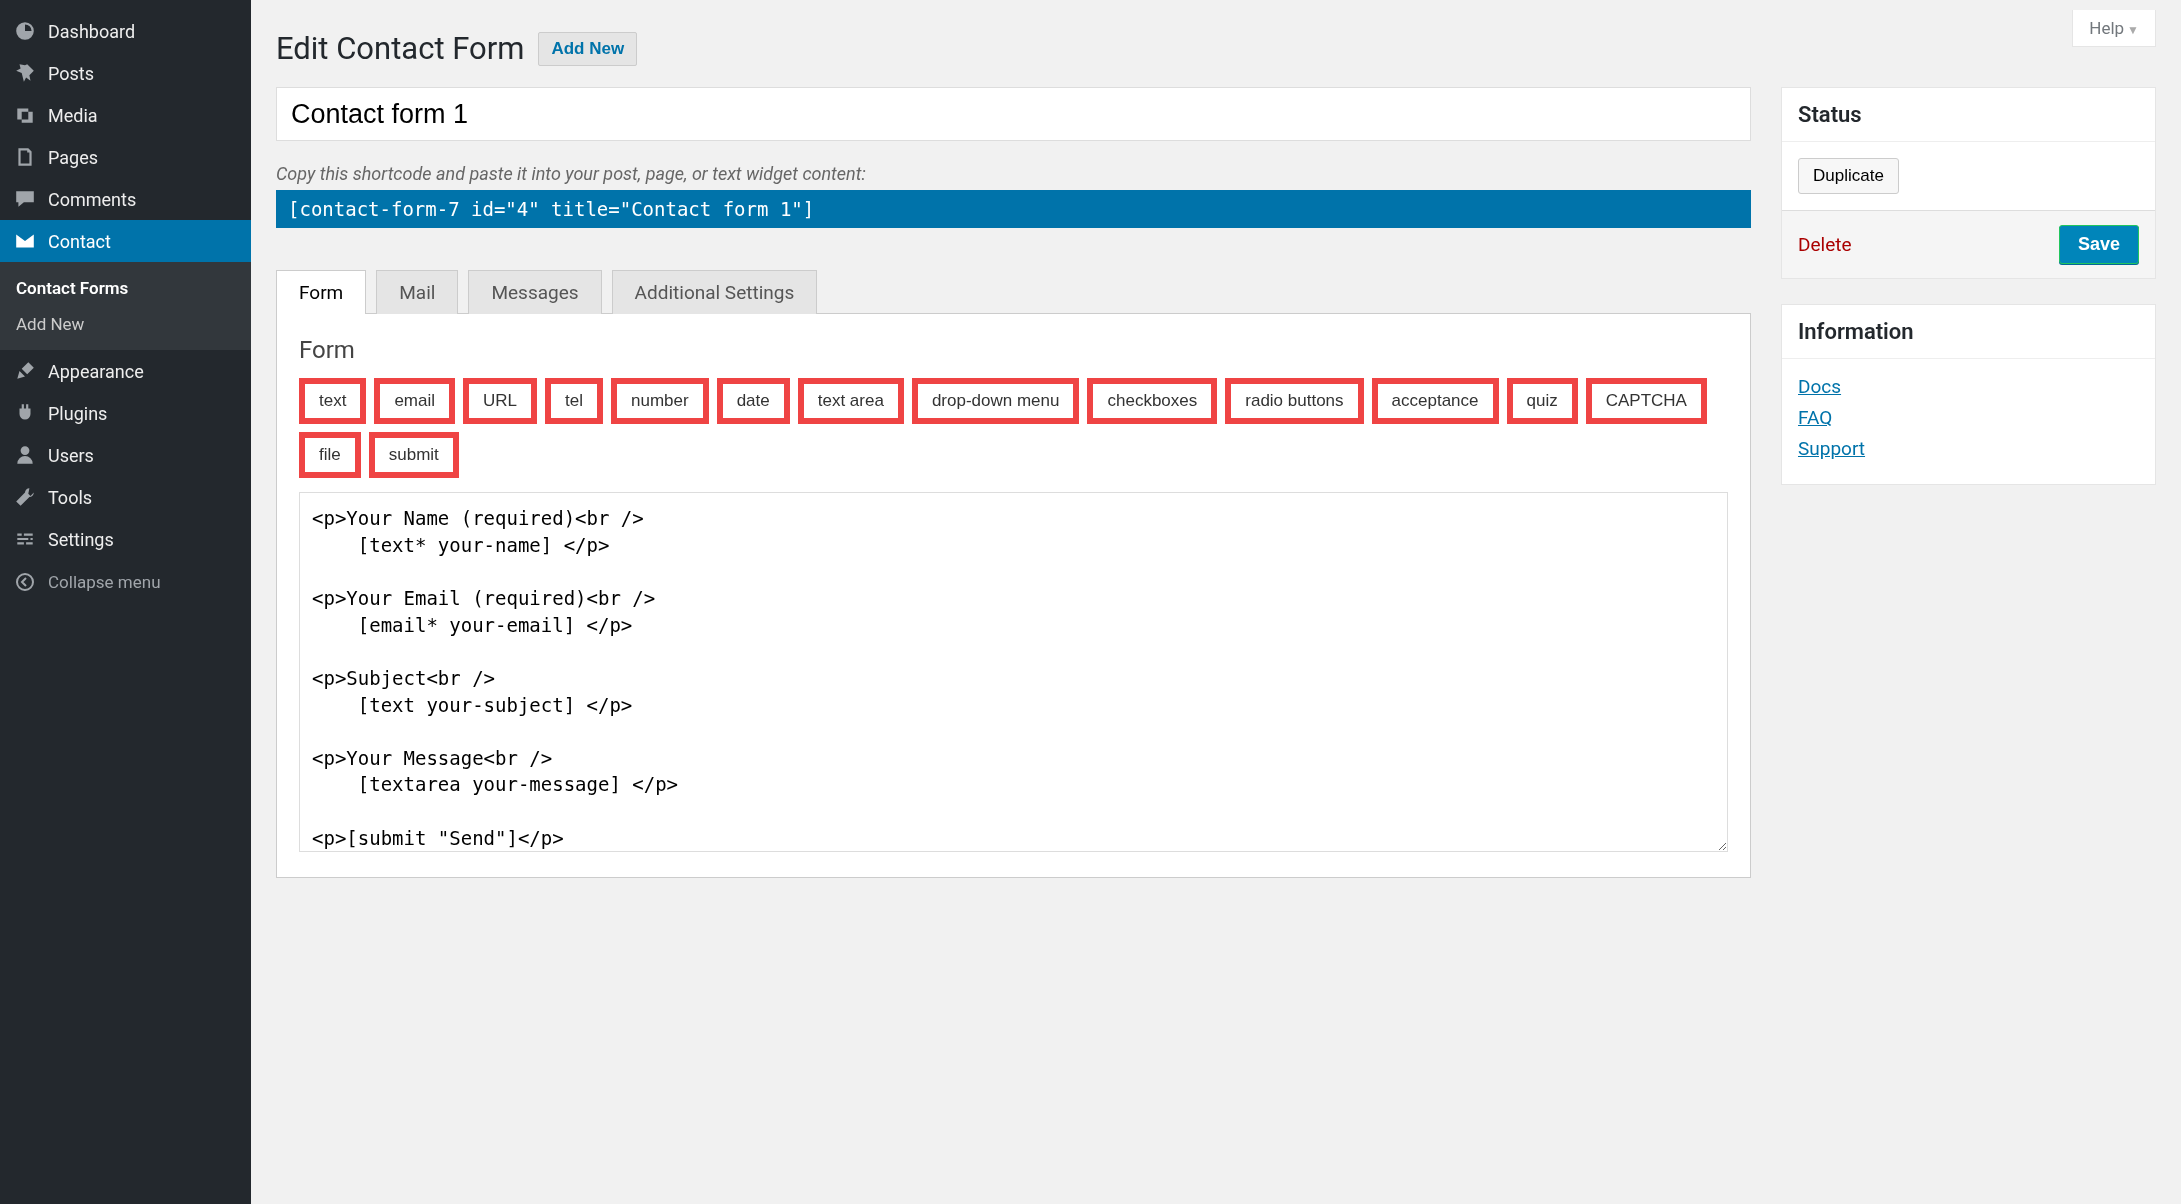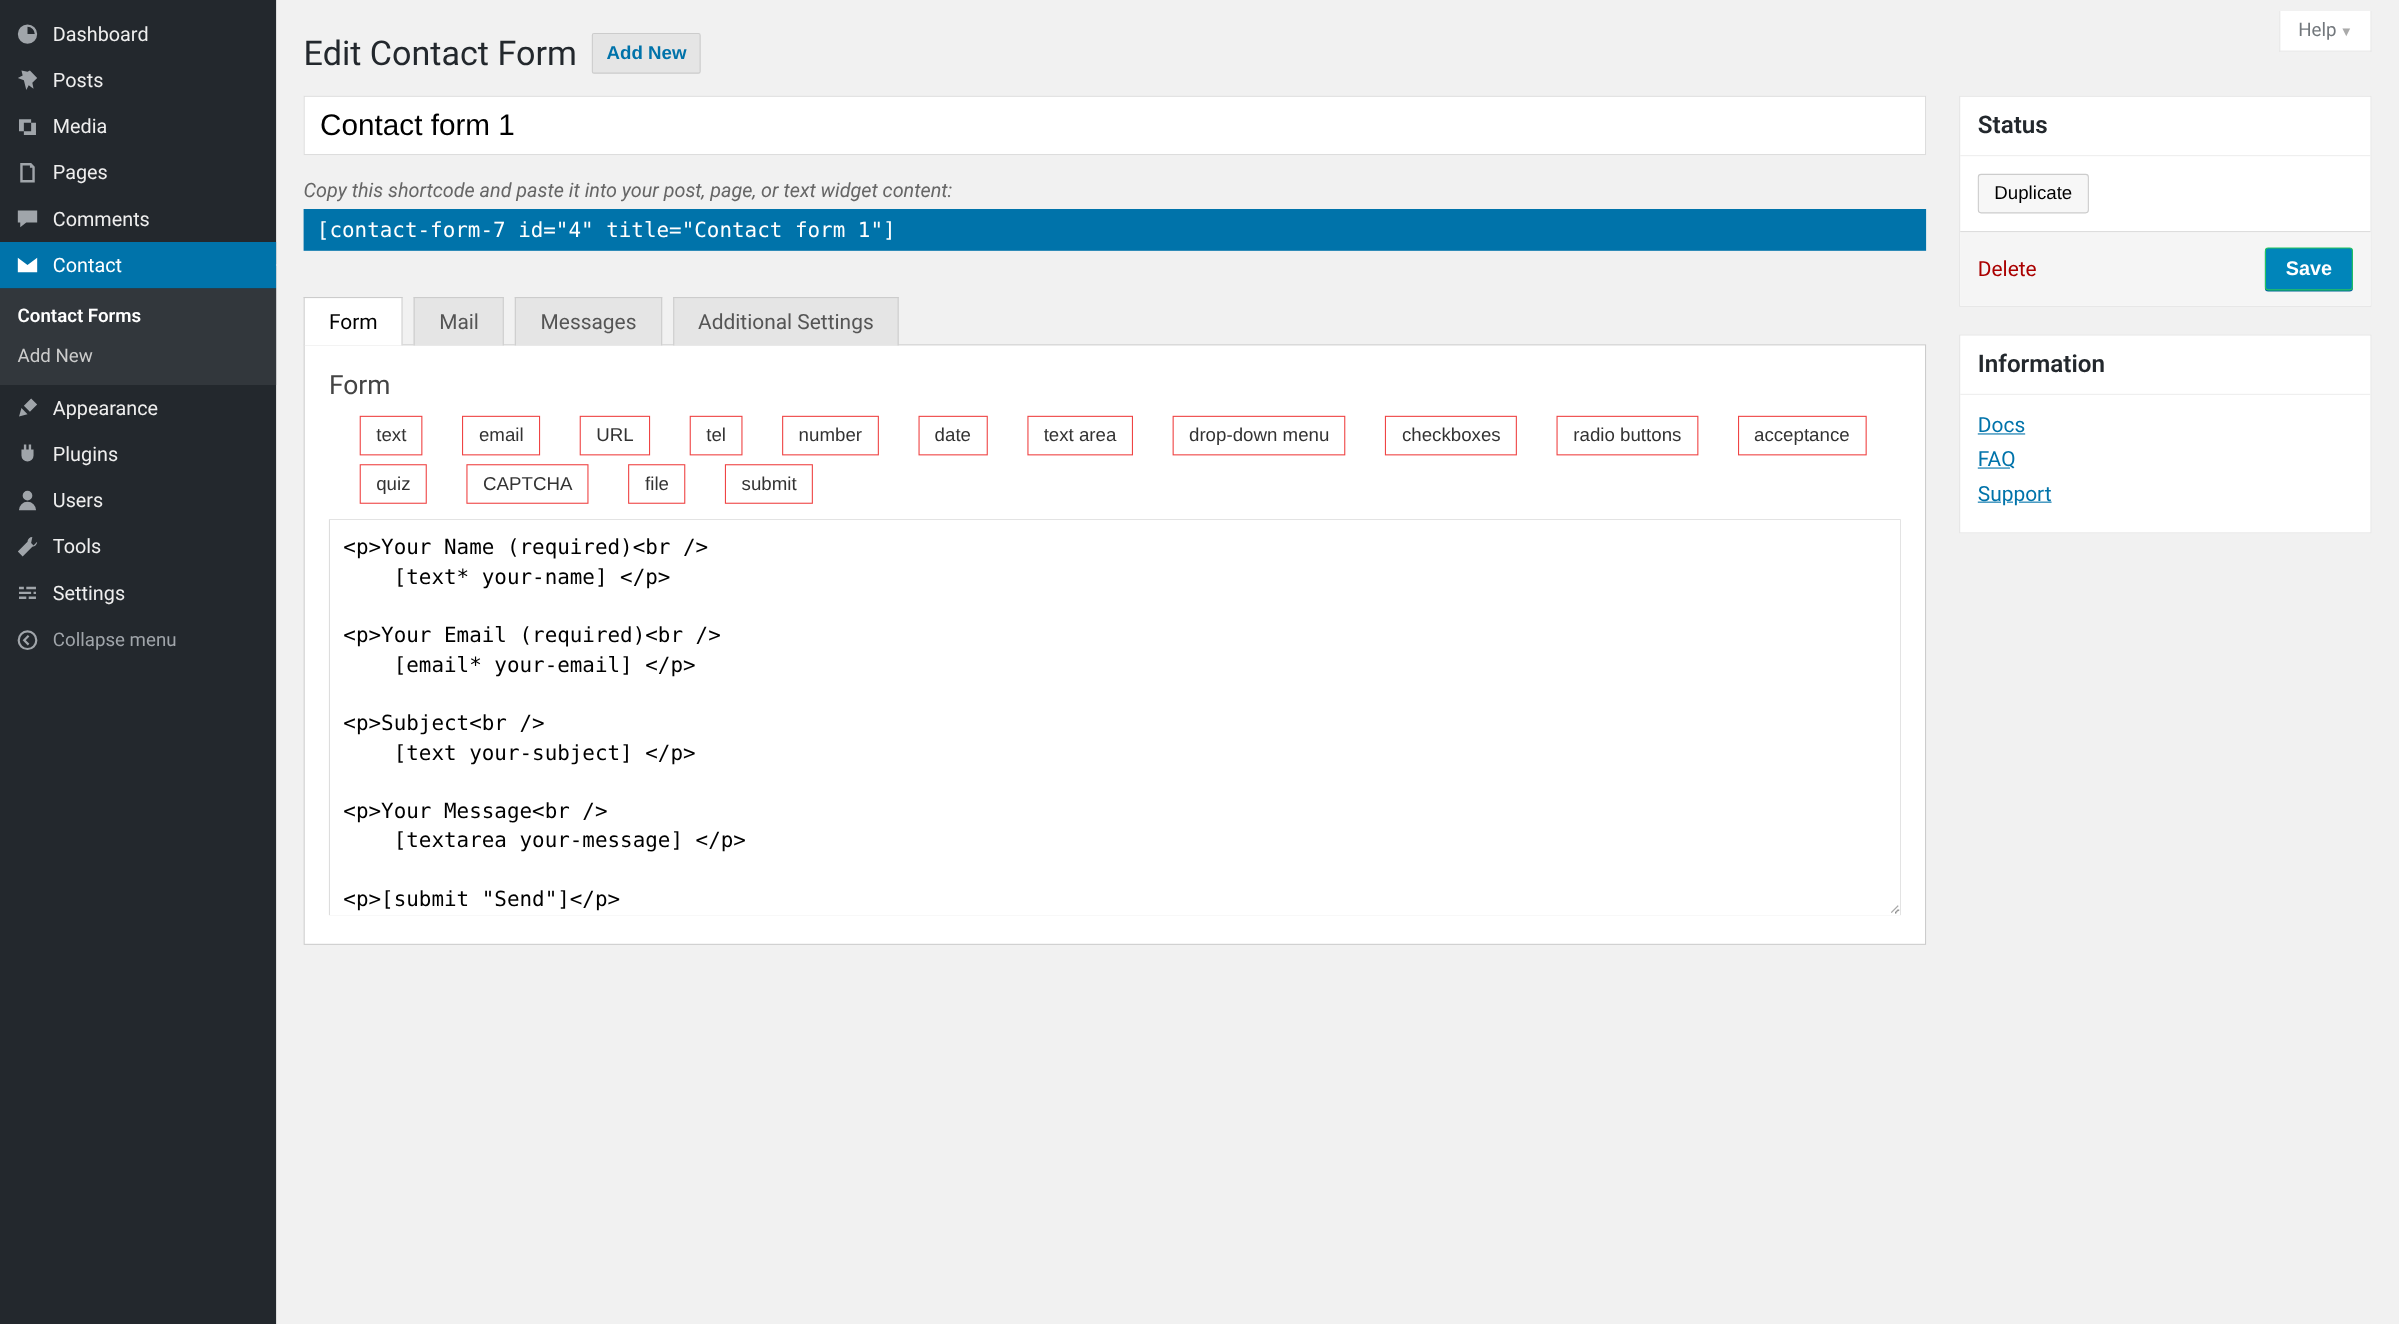--- a/index.html
+++ b/index.html
@@ -18,39 +18,39 @@
 .sidebar-sub-item { padding: 8px 16px; color: #ccc; font-size: 17px; cursor: pointer; }
 .sidebar-sub-item.current { color: #fff; font-weight: 600; }
 .sidebar-collapse { display: flex; align-items: center; padding: 12px 12px; color: #a0a5aa; cursor: pointer; font-size: 17px; }
 .sidebar-collapse .icon { width: 26px; display: inline-flex; justify-content: center; margin-right: 10px; }
 .sidebar-collapse .icon svg { width: 20px; height: 20px; fill: #a0a5aa; }
 
 
 .main { flex: 1; padding: 15px 25px; position: relative; }
 .help-tab { position: absolute; right: 25px; top: 10px; background: #fff; border: 1px solid #e5e5e5; border-top: none; padding: 8px 16px; font-size: 17px; color: #72777c; cursor: pointer; }
 .help-tab::after { content: " ▼"; font-size: 12px; color: #aaa; }
-.page-title-row { display: flex; gap: 14px; margin: 15px 0 20px; }
+.page-title-row { display: flex; align-items: center; gap: 14px; margin: 15px 0 20px; }
 .page-title { font-size: 31px; font-weight: 400; color: #23282d; }
 .add-new-btn { background: #e5e5e5; border: 1px solid #ccc; color: #0073aa; padding: 6px 12px; font-size: 17px; font-weight: 600; cursor: pointer; border-radius: 2px; }
 
 .content-cols { display: flex; gap: 30px; align-items: flex-start; }
 .col-main { flex: 1; }
 .col-side { width: 375px; flex-shrink: 0; }
 
 .title-input { width: 100%; font-size: 27px; padding: 10px 14px; border: 1px solid #ddd; background: #fff; line-height: 1.2; }
 .shortcode-label { font-style: italic; color: #666; font-size: 18px; margin-top: 22px; margin-bottom: 6px; }
 .shortcode-box { background: #0073aa; color: #fff; font-family: Menlo, Consolas, monospace; font-size: 19px; padding: 8px 12px; }
 
 .tabs { display: flex; gap: 10px; margin-top: 42px; }
 .tab { background: #e5e5e5; border: 1px solid #ccc; padding: 10px 22px; font-size: 19px; color: #555; cursor: pointer; border-bottom: none; }
 .tab.active { background: #fff; border-color: #ccc; color: #000; position: relative; z-index: 2; }
 .panel { background: #fff; border: 1px solid #ccc; padding: 22px; margin-top: -1px; }
 .panel-heading { font-size: 24px; font-weight: 400; margin-bottom: 14px; }
 .tag-buttons { display: flex; flex-wrap: wrap; gap: 8px; margin-bottom: 14px; }
-.tag-btn { background: #fff; border: 1px solid #ef4444; padding: 7px 14px; font-size: 17px; color: #333; cursor: pointer; margin-left: 28px; }
+.tag-btn { background: #fff; border: 6px solid #ef4444; padding: 7px 14px; font-size: 17px; color: #333; cursor: pointer; }
 .form-textarea { width: 100%; min-height: 360px; border: 1px solid #ddd; padding: 12px; font-family: Menlo, Consolas, monospace; font-size: 19px; line-height: 1.4; resize: vertical; white-space: pre; overflow: auto; }
 
 .postbox { background: #fff; border: 1px solid #e5e5e5; margin-bottom: 25px; }
 .postbox-header { padding: 14px 16px; font-size: 22px; font-weight: 600; color: #23282d; border-bottom: 1px solid #eee; }
 .postbox-body { padding: 16px; }
 .status-actions { display: flex; justify-content: flex-start; padding: 16px; }
 .dup-btn { background: #f7f7f7; border: 1px solid #ccc; padding: 7px 14px; font-size: 17px; cursor: pointer; border-radius: 3px; }
 .status-footer { display: flex; justify-content: space-between; align-items: center; padding: 14px 16px; background: #f5f5f5; border-top: 1px solid #ddd; }
 .delete-link { color: #a00; font-size: 19px; cursor: pointer; }
 .save-btn { background: #0085ba; border: 1px solid #22c55e; color: #fff; padding: 8px 18px; font-size: 18px; font-weight: 700; cursor: pointer; border-radius: 3px; box-shadow: 0 1px 0 #006799; }

